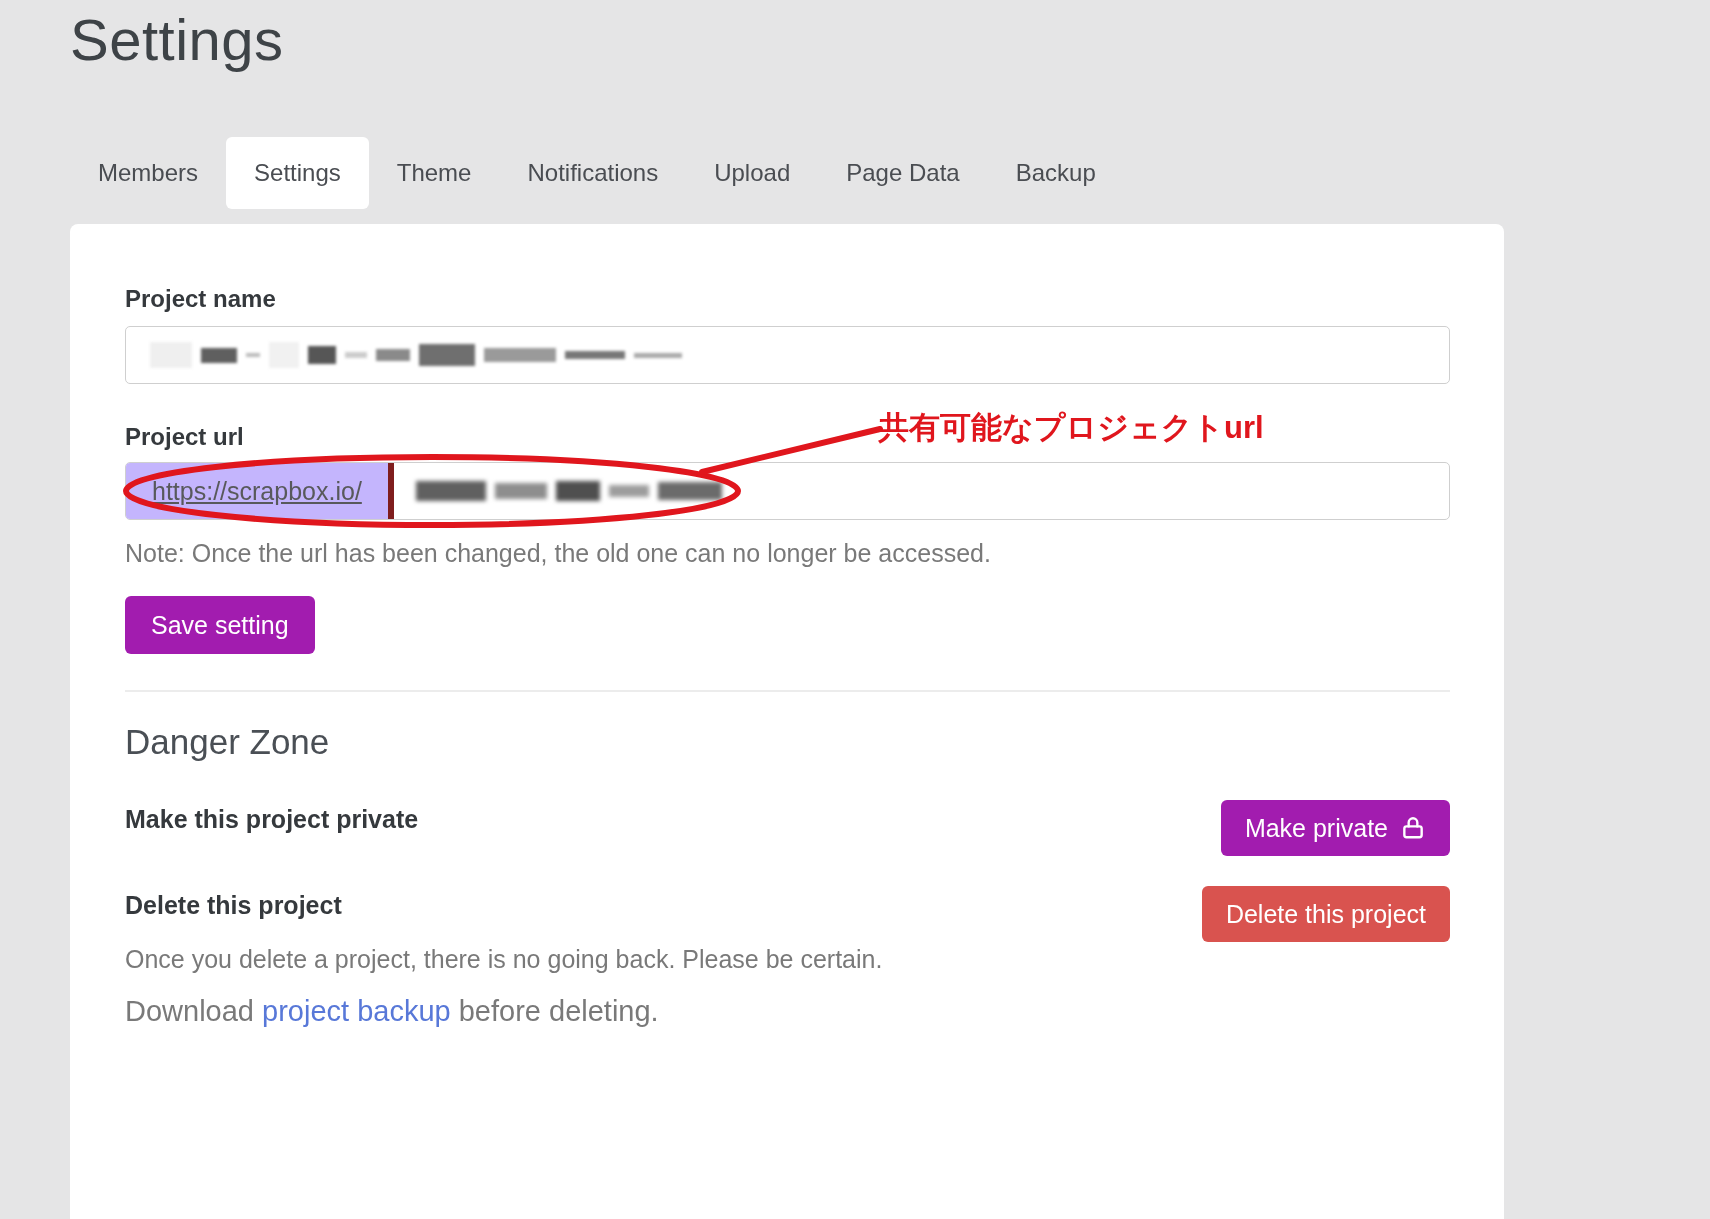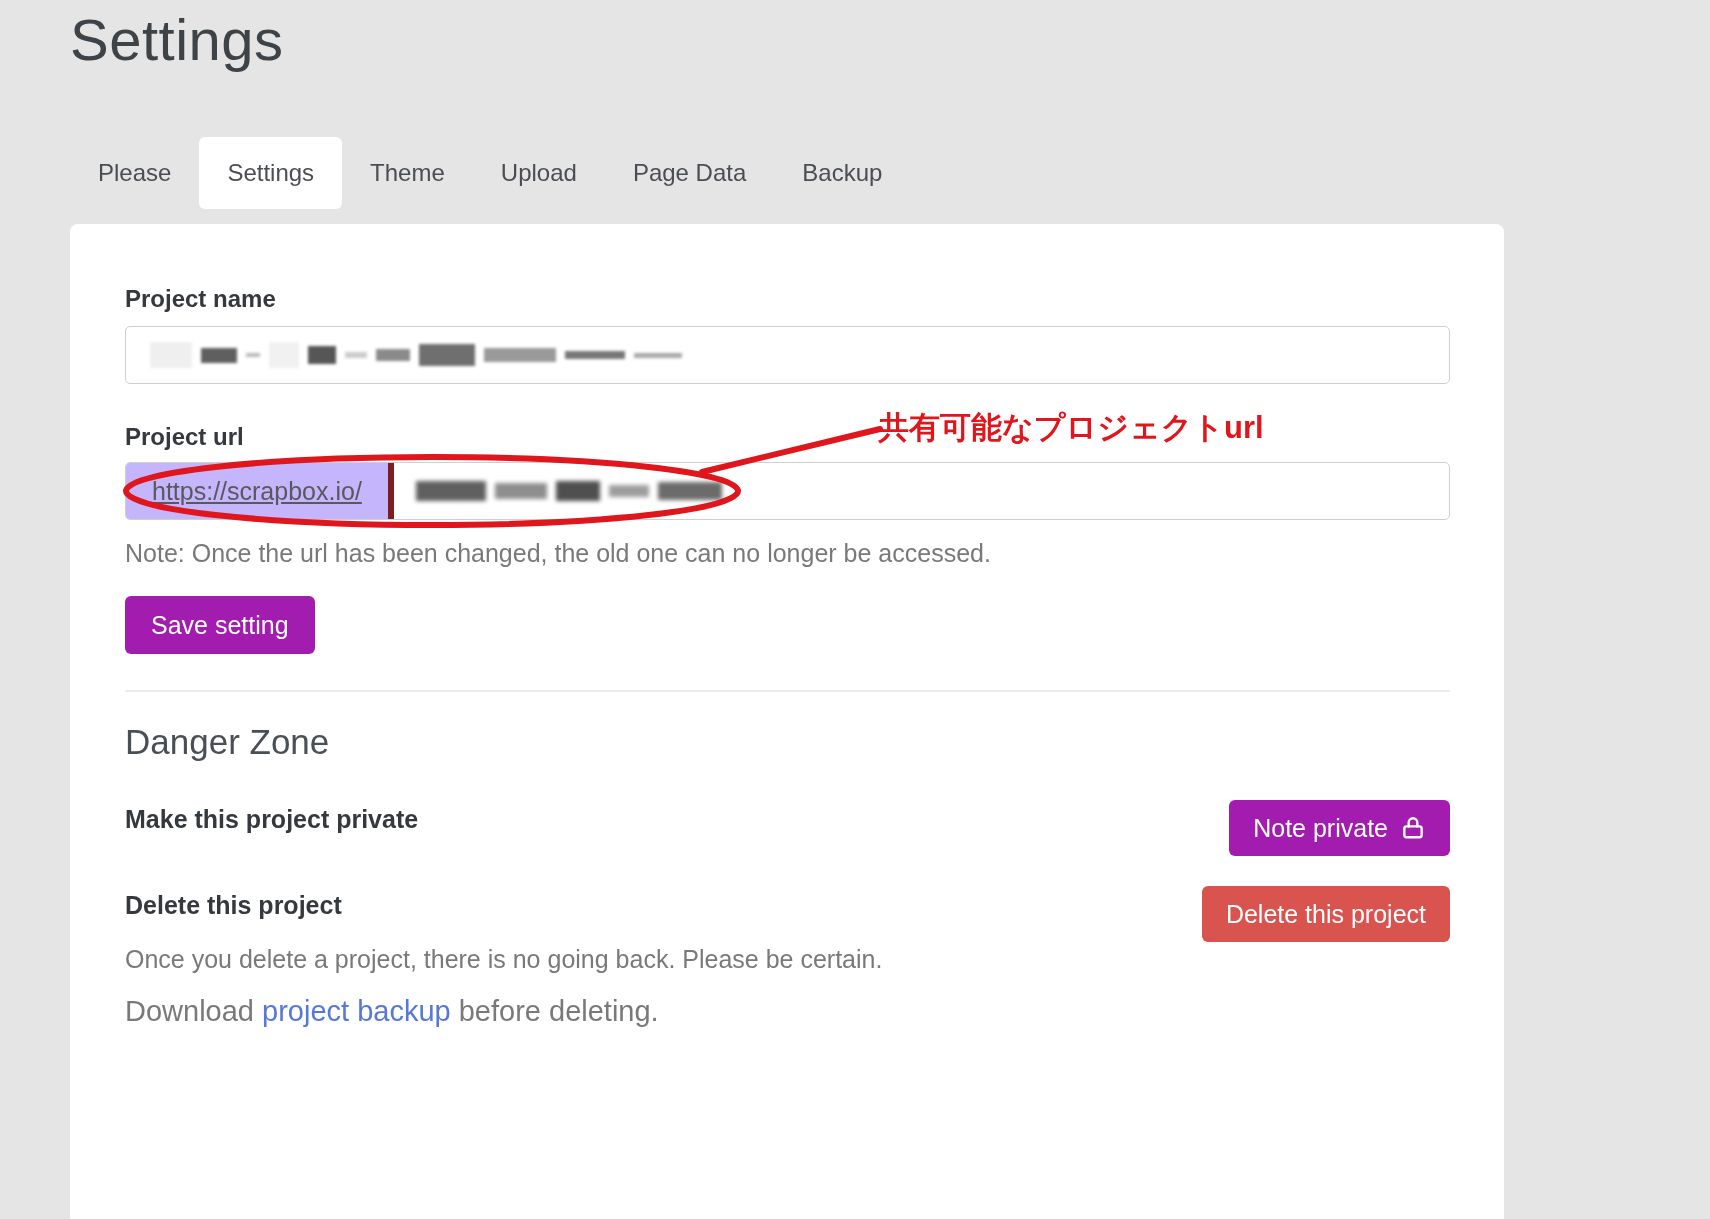--- a/index.html
+++ b/index.html
@@ -84,23 +84,24 @@
   .lock-icon{ margin-left:12px; display:inline-flex; }
   .backup-line{ margin-top:22px; font-size:29px; color:#797979; line-height:30px; }
   .link{ color:#5878d8; cursor:pointer; text-decoration:none; }
 </style>
 </head>
 <body>
 
 <h1 class="page-title">Settings</h1>
 
 <nav class="tabbar">
-  <div class="tab">Please</div>
+  <div class="tab">Members</div>
   <div class="tab active">Settings</div>
   <div class="tab">Theme</div>
+  <div class="tab">Notifications</div>
   <div class="tab">Upload</div>
   <div class="tab">Page Data</div>
   <div class="tab">Backup</div>
 </nav>
 
 <main class="card">
 
   <div class="field-label">Project name</div>
   <div class="text-input">
     <div class="redaction">
@@ -145,21 +146,21 @@
 
   <button class="btn btn-green save-btn">Save setting</button>
 
   <div class="divider"></div>
 
   <div class="danger-heading">Danger Zone</div>
 
   <section class="danger-row row-private">
     <div class="danger-title">Make this project private</div>
     <button class="btn btn-green row-btn">
-      <span>Note private</span>
+      <span>Make private</span>
       <span class="lock-icon">
         <svg width="26" height="26" viewBox="0 0 24 24" fill="none" stroke="#ffffff" stroke-width="2.2" stroke-linecap="round" stroke-linejoin="round">
           <rect x="4" y="10.5" width="16" height="10" rx="2"></rect>
           <path d="M8 10.5 V7 a4 4 0 0 1 8 0 v3.5"></path>
         </svg>
       </span>
     </button>
   </section>
 
   <section class="danger-row row-delete">

